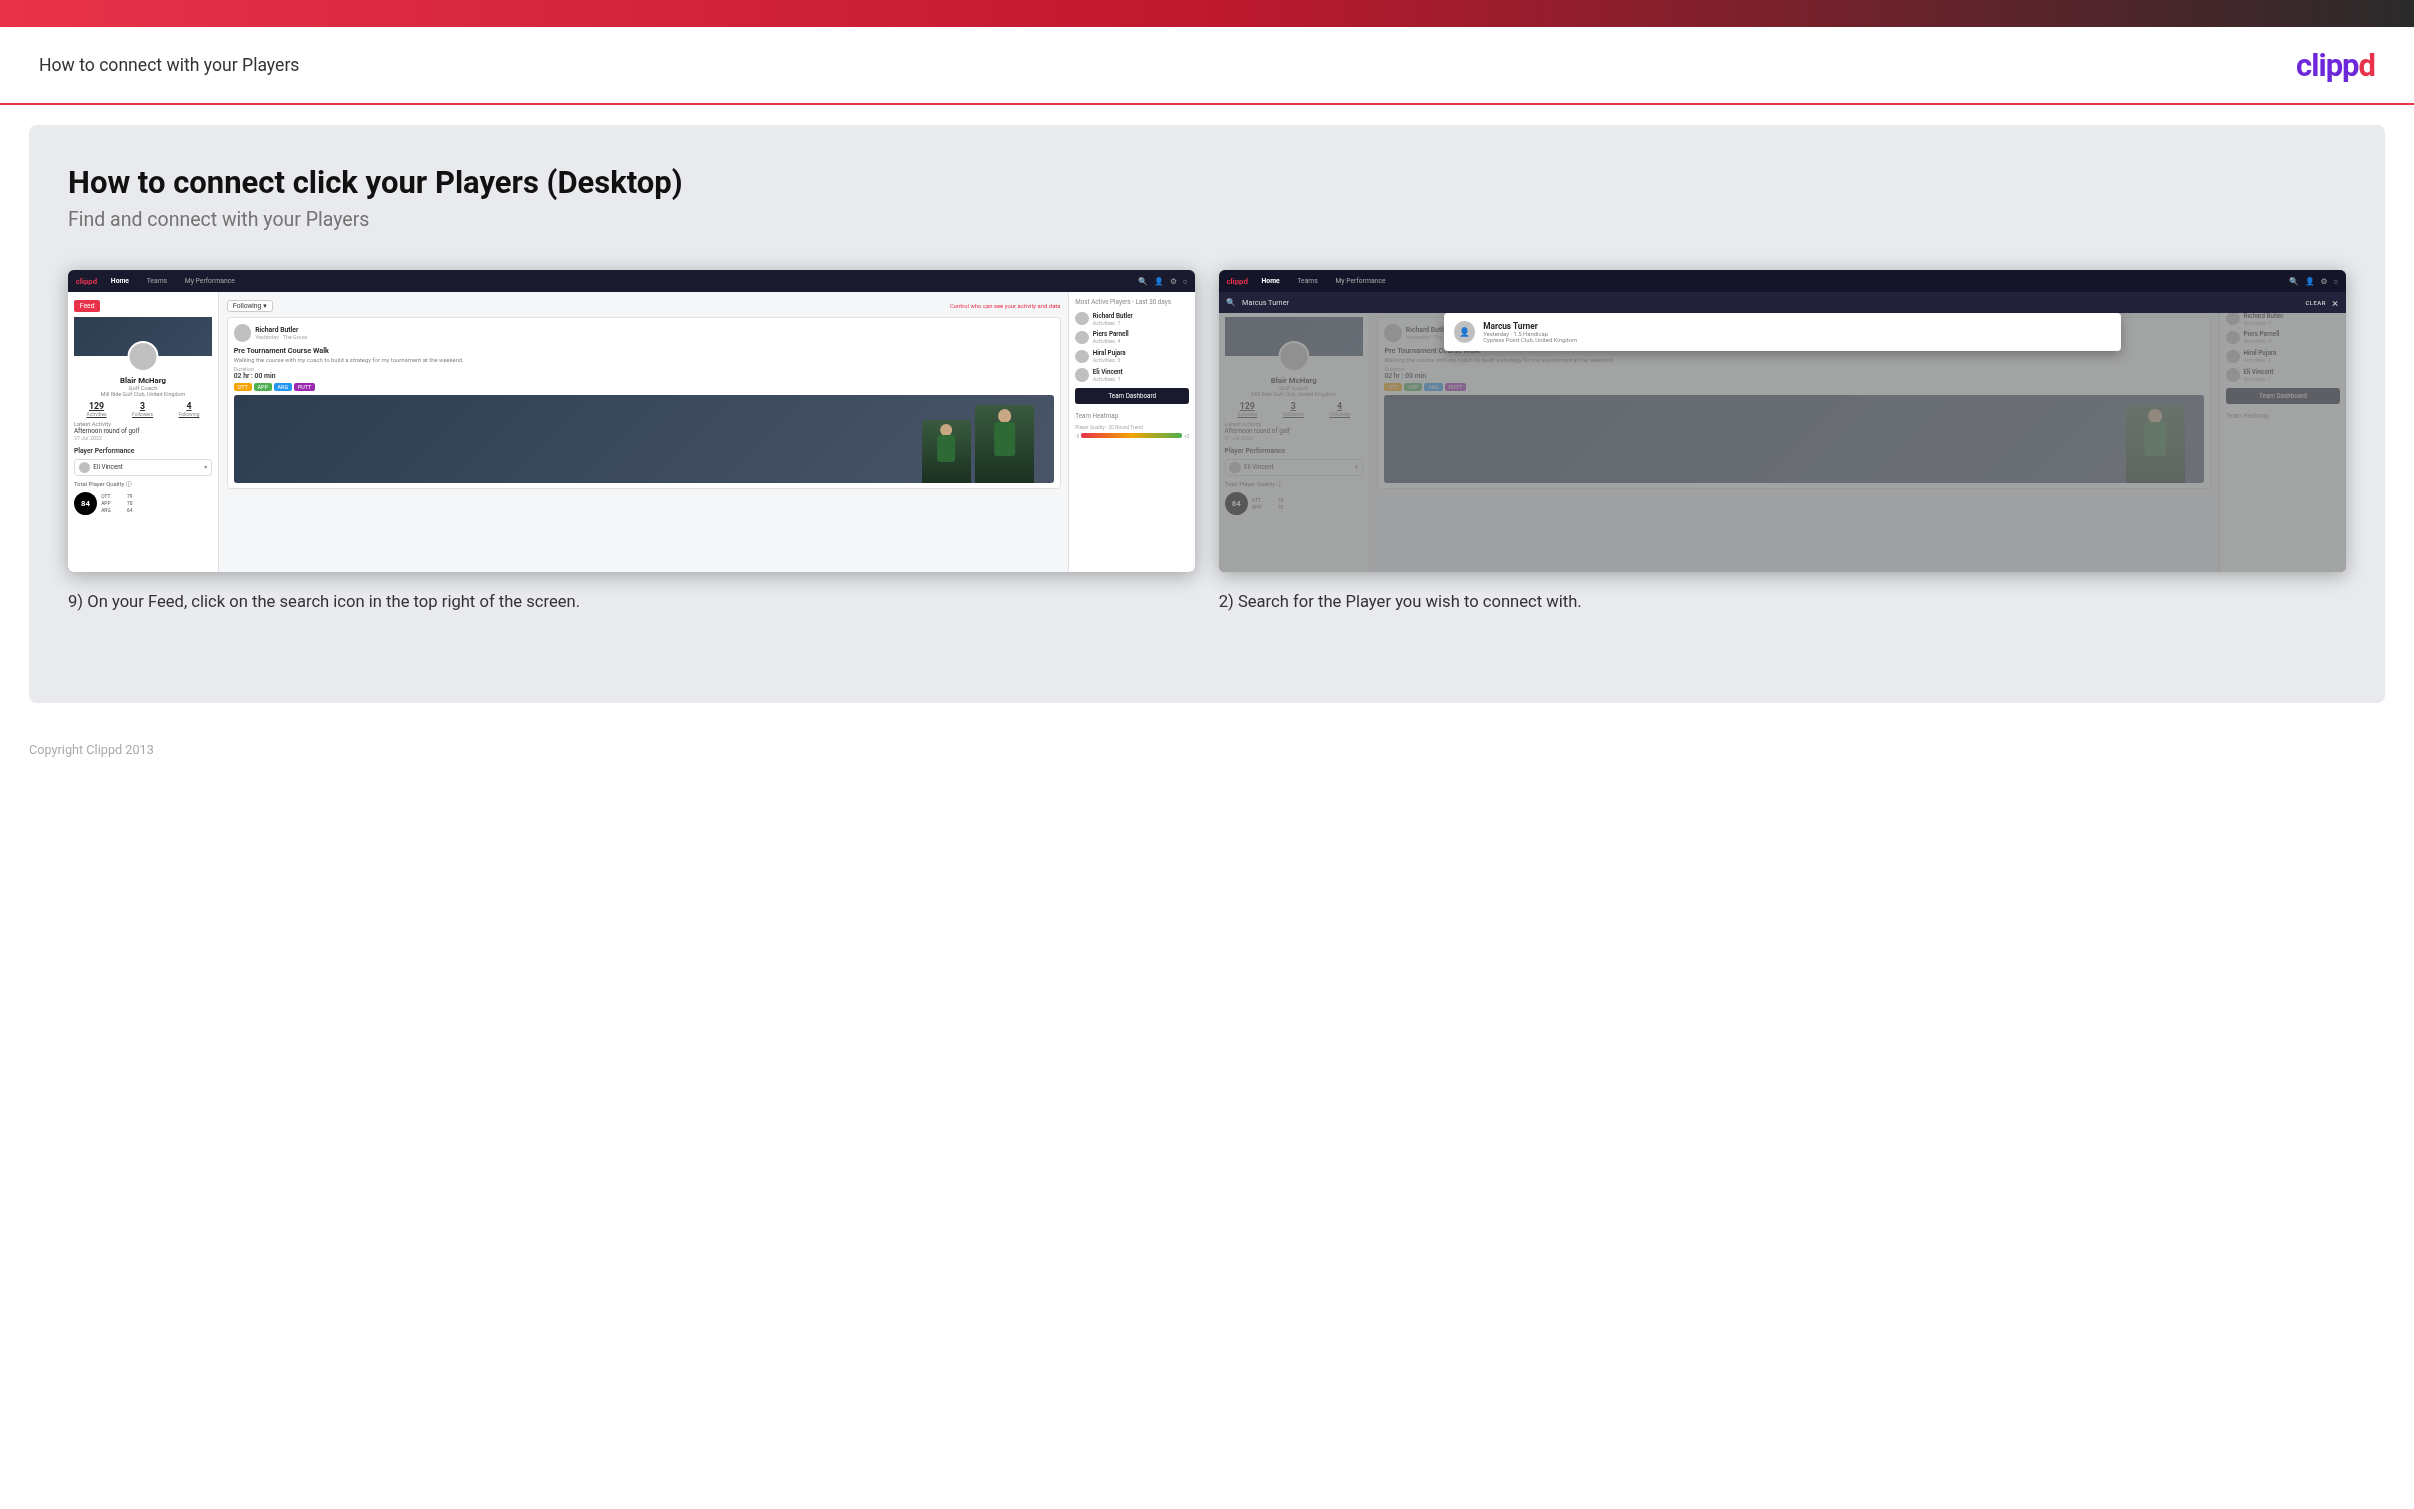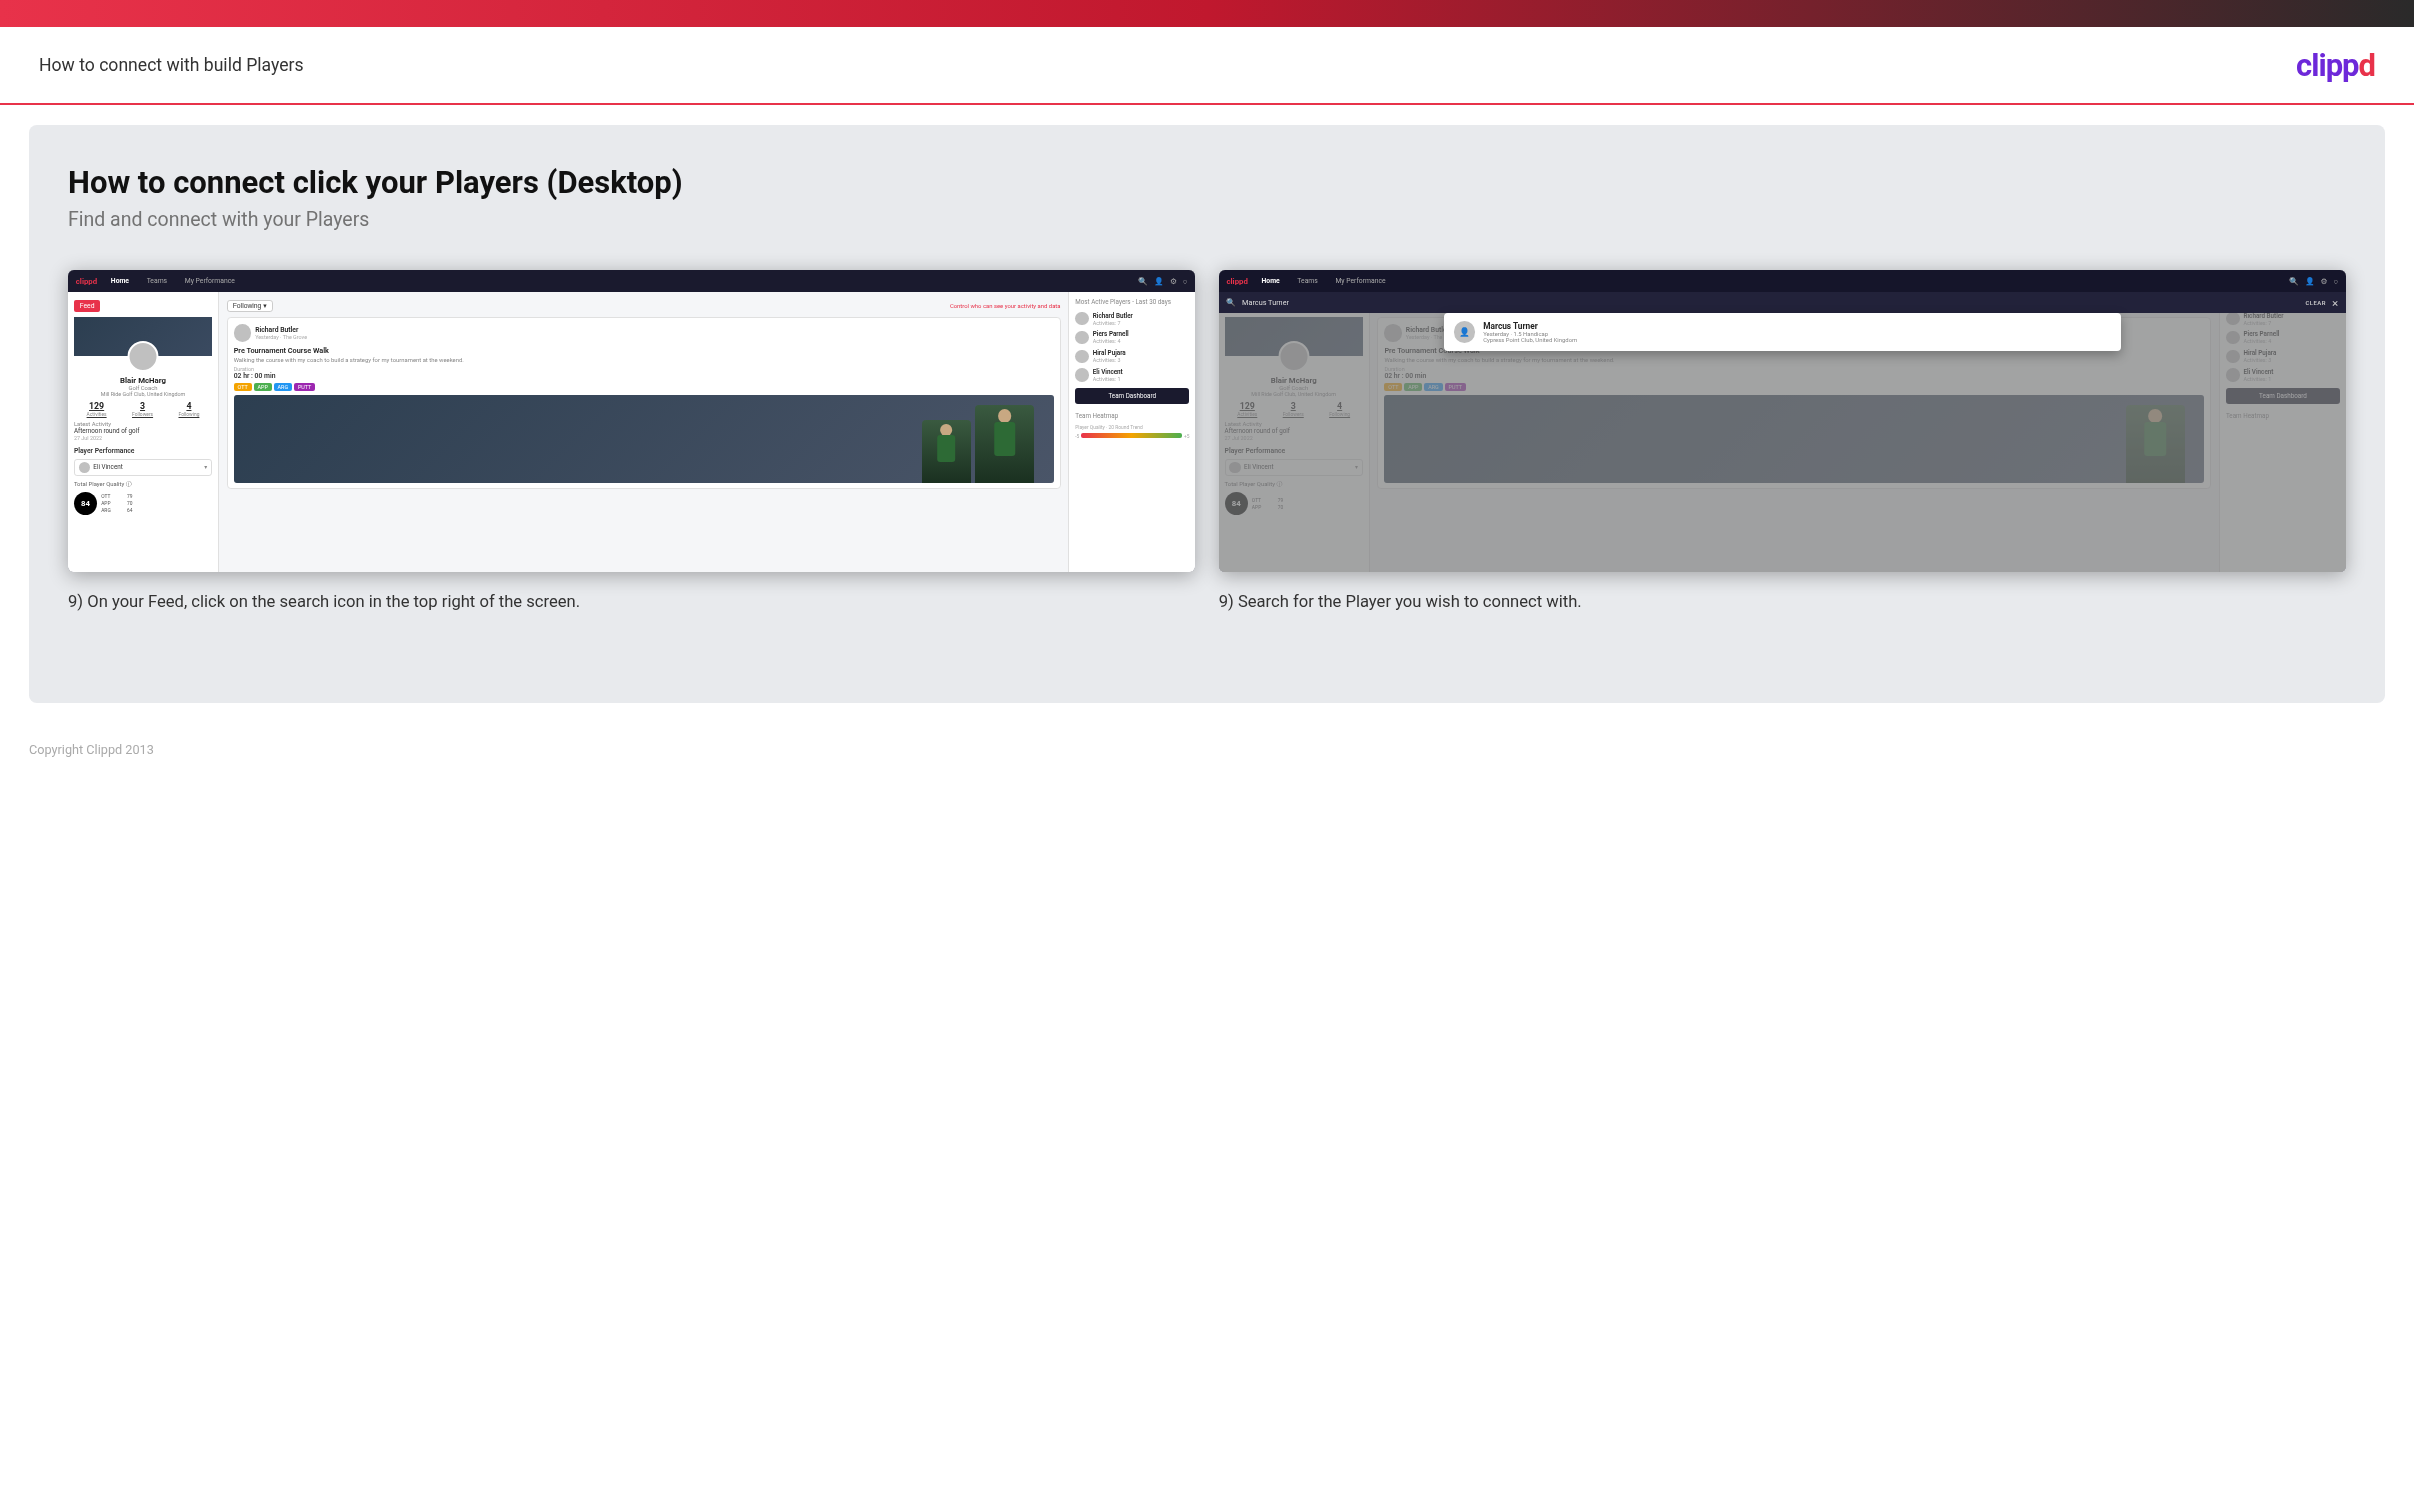--- a/index.html
+++ b/index.html
@@ -505,21 +505,21 @@
       color: #aaa;
       font-size: 12.7px;
     }
   </style>
 </head>
 <body>
 
 <div class="top-bar"></div>
 
 <div class="header">
-  <span class="header-title">How to connect with build Players</span>
+  <span class="header-title">How to connect with your Players</span>
   <span class="logo">
     <span style="color:#6d28d9">clipp</span><span style="color:#e8324a">d</span>
   </span>
 </div>
 
 <div class="main-content">
   <div class="main-title">How to connect click your Players (Desktop)</div>
   <div class="main-subtitle">Find and connect with your Players</div>
 
   <div class="panels-row">
@@ -844,21 +844,21 @@
               <div style="width:21.5px;height:21.5px;background:#c0c0c0;border-radius:50%;display:flex;align-items:center;justify-content:center;font-size:8.8px;color:#fff;">👤</div>
               <div>
                 <div style="font-size:8.3px;font-weight:700;color:#222;">Marcus Turner</div>
                 <div style="font-size:5.9px;color:#888;">Yesterday · 1.5 Handicap</div>
                 <div style="font-size:5.9px;color:#888;">Cypress Point Club, United Kingdom</div>
               </div>
             </div>
           </div>
         </div>
       </div>
-      <div class="step-label">9) Search for the Player you wish to connect with.</div>
+      <div class="step-label">2) Search for the Player you wish to connect with.</div>
     </div>
 
   </div>
 </div>
 
 <div class="footer">
   <span>Copyright Clippd 2013</span>
 </div>
 
 

